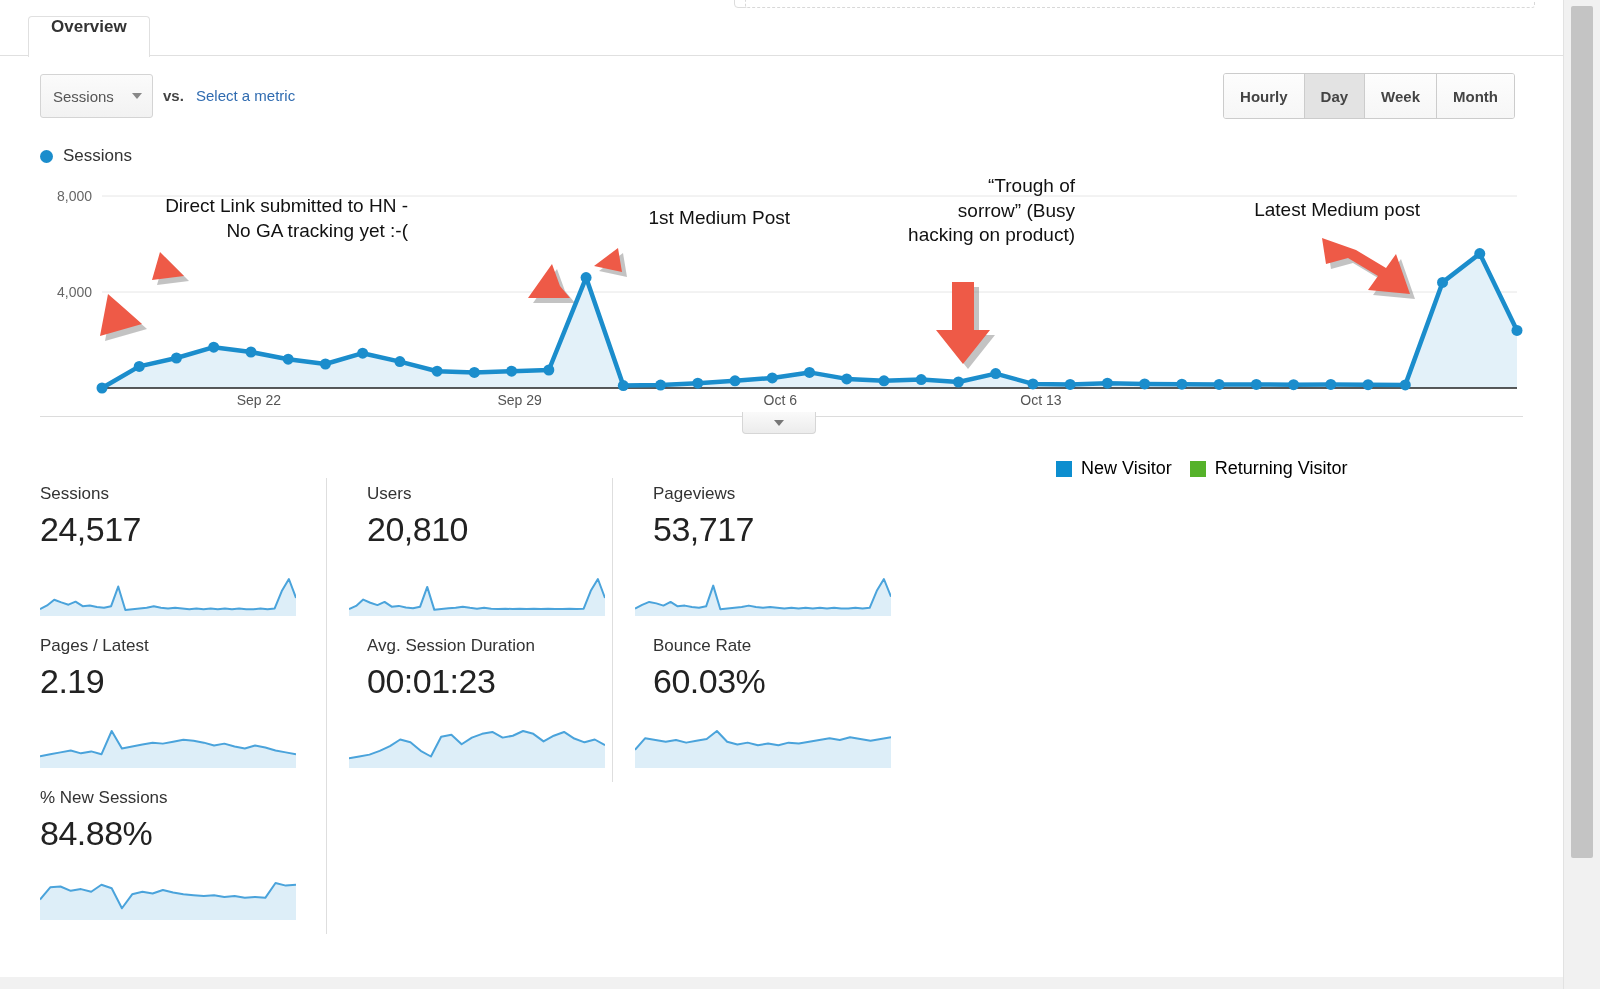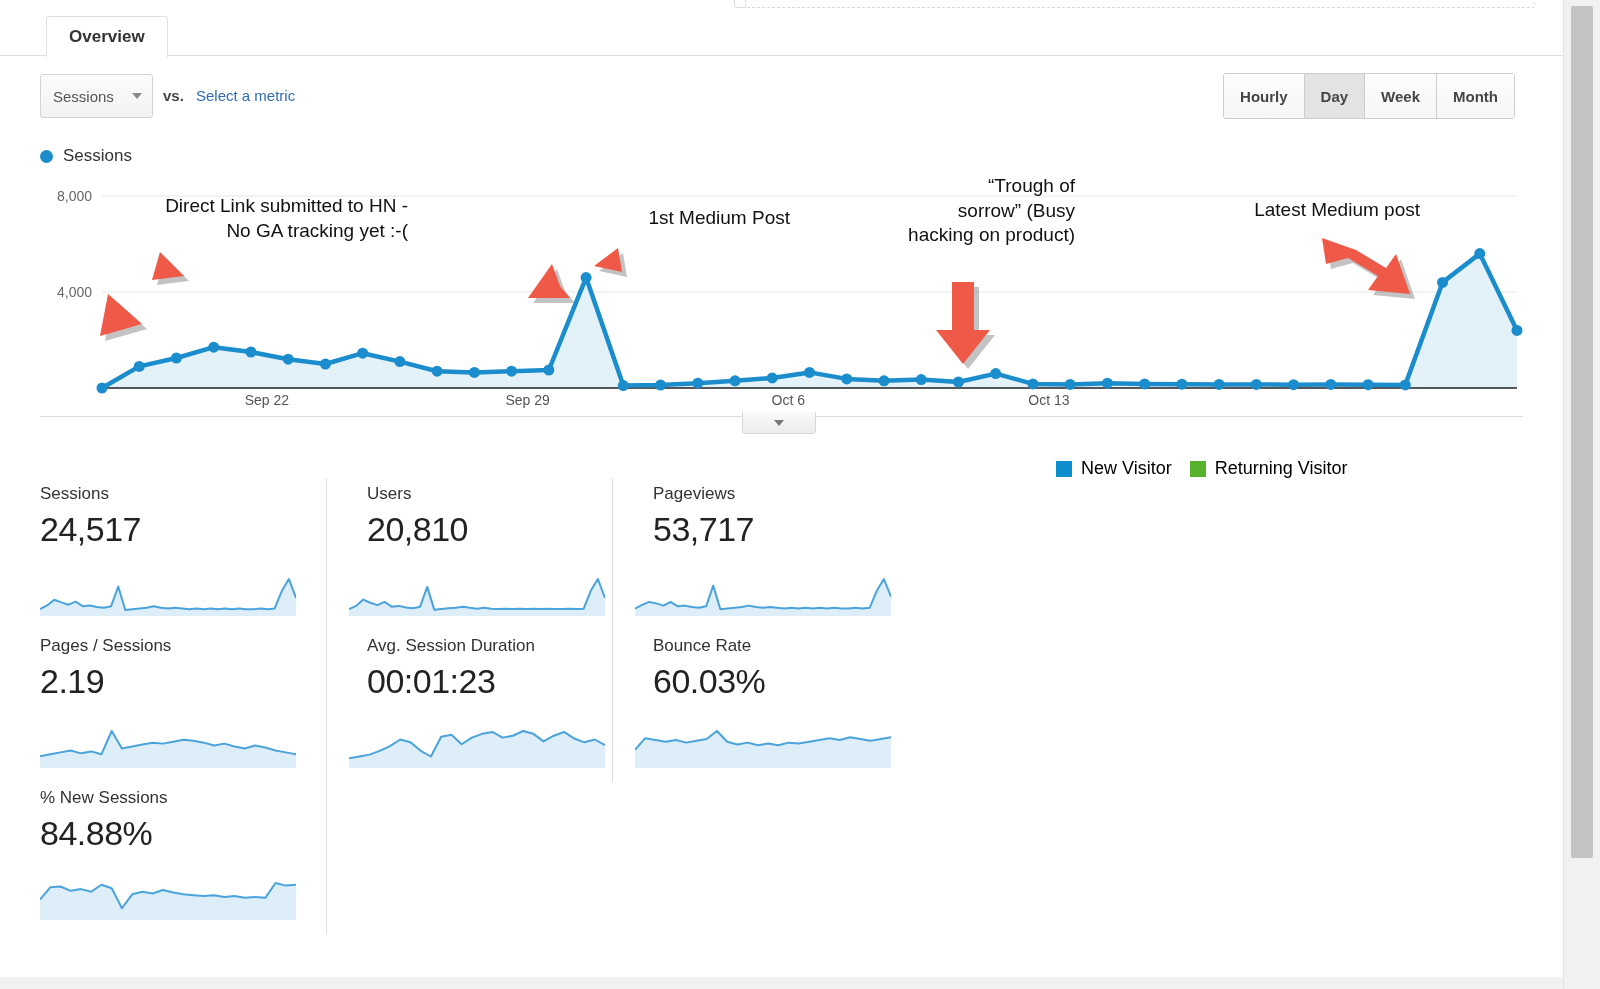--- a/index.html
+++ b/index.html
@@ -33,26 +33,25 @@
     background: #fff;
   }
   
   .tabbar {
     position: absolute; left: 0; top: 0; width: 1563px; height: 48px;
     border-bottom: 1px solid #e0e0e0;
   }
   .tab {
     position: absolute; left: 28px; top: 8px;
     height: 41px; padding: 0 22px;
-    display: flex; align-items: center;
+    display: flex; align-items: flex-start;
     font-size: 17px; font-weight: bold; color: #333;
     background: #fff;
     border: 1px solid #e0e0e0; border-bottom: none;
     border-radius: 4px 4px 0 0;
-    margin-left: 18px;
   }
   
   .metricrow {
     position: absolute; left: 0; top: 48px; width: 1563px; height: 72px;
   }
   .metric-select {
     position: absolute; left: 40px; top: 18px;
     width: 113px; height: 44px;
     background: linear-gradient(#fbfbfb,#f2f2f2);
     border: 1px solid #d4d4d4; border-radius: 3px;
@@ -102,21 +101,21 @@
     background: #1b8dcc;
   }
   .legend-text { font-size: 17px; color: #333; }
   
   .chart-wrap {
     position: absolute; left: 40px; top: 176px;
     width: 1483px; height: 232px;
   }
   .chart-svg { display: block; }
   .chart-xaxis {
-    position: absolute; left: 56px; top: 384px; width: 1483px; height: 26px;
+    position: absolute; left: 48px; top: 384px; width: 1483px; height: 26px;
   }
   .xtick {
     position: absolute; font-size: 14px; color: #555;
     transform: translateX(-50%);
   }
   .axis-sep {
     position: absolute; left: 40px; top: 408px; width: 1483px; height: 1px;
     background: #dcdcdc;
   }
   .collapse-handle {
@@ -342,21 +341,21 @@
           <div class="mcard-label">Pageviews</div>
           <div class="mcard-value">53,717</div>
           <svg class="mcard-spark" viewBox="0 0 256 42">
               <path d="M0,34.565217391304344 L7.111111111111111,30.869565217391305 L14.222222222222221,27.913043478260867 L21.333333333333332,29.391304347826086 L28.444444444444443,31.608695652173914 L35.55555555555556,27.913043478260867 L42.666666666666664,32.34782608695652 L49.77777777777778,31.608695652173914 L56.888888888888886,33.08695652173913 L64,33.826086956521735 L71.11111111111111,32.34782608695652 L78.22222222222223,11.652173913043477 L85.33333333333333,35.30434782608695 L92.44444444444444,34.565217391304344 L99.55555555555556,33.826086956521735 L106.66666666666667,33.08695652173913 L113.77777777777777,31.608695652173914 L120.88888888888889,33.08695652173913 L128,33.826086956521735 L135.11111111111111,33.08695652173913 L142.22222222222223,33.826086956521735 L149.33333333333334,34.565217391304344 L156.44444444444446,33.826086956521735 L163.55555555555554,34.565217391304344 L170.66666666666666,33.826086956521735 L177.77777777777777,34.565217391304344 L184.88888888888889,33.826086956521735 L192,34.565217391304344 L199.11111111111111,33.826086956521735 L206.22222222222223,34.565217391304344 L213.33333333333334,34.565217391304344 L220.44444444444446,33.826086956521735 L227.55555555555554,34.565217391304344 L234.66666666666666,33.826086956521735 L241.77777777777777,16.82608695652174 L248.88888888888889,5 L256,22.73913043478261 L256,42 L0,42 Z" fill="#ddeef8" stroke="none"></path>
               <path d="M0,34.565217391304344 L7.111111111111111,30.869565217391305 L14.222222222222221,27.913043478260867 L21.333333333333332,29.391304347826086 L28.444444444444443,31.608695652173914 L35.55555555555556,27.913043478260867 L42.666666666666664,32.34782608695652 L49.77777777777778,31.608695652173914 L56.888888888888886,33.08695652173913 L64,33.826086956521735 L71.11111111111111,32.34782608695652 L78.22222222222223,11.652173913043477 L85.33333333333333,35.30434782608695 L92.44444444444444,34.565217391304344 L99.55555555555556,33.826086956521735 L106.66666666666667,33.08695652173913 L113.77777777777777,31.608695652173914 L120.88888888888889,33.08695652173913 L128,33.826086956521735 L135.11111111111111,33.08695652173913 L142.22222222222223,33.826086956521735 L149.33333333333334,34.565217391304344 L156.44444444444446,33.826086956521735 L163.55555555555554,34.565217391304344 L170.66666666666666,33.826086956521735 L177.77777777777777,34.565217391304344 L184.88888888888889,33.826086956521735 L192,34.565217391304344 L199.11111111111111,33.826086956521735 L206.22222222222223,34.565217391304344 L213.33333333333334,34.565217391304344 L220.44444444444446,33.826086956521735 L227.55555555555554,34.565217391304344 L234.66666666666666,33.826086956521735 L241.77777777777777,16.82608695652174 L248.88888888888889,5 L256,22.73913043478261" fill="none" stroke="#4aa3db" stroke-width="2" stroke-linejoin="round"></path>
             </svg>
         </div>
       </div>
       <div class="mrow">
         <div class="mcard">
-          <div class="mcard-label">Pages / Sessions</div>
+          <div class="mcard-label">Pages / Latest</div>
           <div class="mcard-value">2.19</div>
           <svg class="mcard-spark" viewBox="0 0 256 42">
               <path d="M0,30.25714285714286 L10.24,28.314285714285717 L20.48,26.37142857142857 L30.72,24.42857142857143 L40.96,27.34285714285714 L51.2,25.4 L61.44,28.314285714285717 L71.68,5 L81.92,22.485714285714288 L92.16,20.542857142857144 L102.4,18.6 L112.64,16.65714285714286 L122.88,17.62857142857143 L133.12,15.685714285714287 L143.36,13.74285714285714 L153.6,14.714285714285715 L163.84,16.65714285714286 L174.08,19.571428571428573 L184.32,17.62857142857143 L194.56,20.542857142857144 L204.8,22.485714285714288 L215.04,19.571428571428573 L225.28,21.514285714285716 L235.52,24.42857142857143 L245.76,26.37142857142857 L256,28.314285714285717 L256,42 L0,42 Z" fill="#ddeef8" stroke="none"></path>
               <path d="M0,30.25714285714286 L10.24,28.314285714285717 L20.48,26.37142857142857 L30.72,24.42857142857143 L40.96,27.34285714285714 L51.2,25.4 L61.44,28.314285714285717 L71.68,5 L81.92,22.485714285714288 L92.16,20.542857142857144 L102.4,18.6 L112.64,16.65714285714286 L122.88,17.62857142857143 L133.12,15.685714285714287 L143.36,13.74285714285714 L153.6,14.714285714285715 L163.84,16.65714285714286 L174.08,19.571428571428573 L184.32,17.62857142857143 L194.56,20.542857142857144 L204.8,22.485714285714288 L215.04,19.571428571428573 L225.28,21.514285714285716 L235.52,24.42857142857143 L245.76,26.37142857142857 L256,28.314285714285717" fill="none" stroke="#4aa3db" stroke-width="2" stroke-linejoin="round"></path>
             </svg>
         </div>
         <div class="mcard sep">
           <div class="mcard-label">Avg. Session Duration</div>
           <div class="mcard-value">00:01:23</div>
           <svg class="mcard-spark" viewBox="0 0 256 42">

